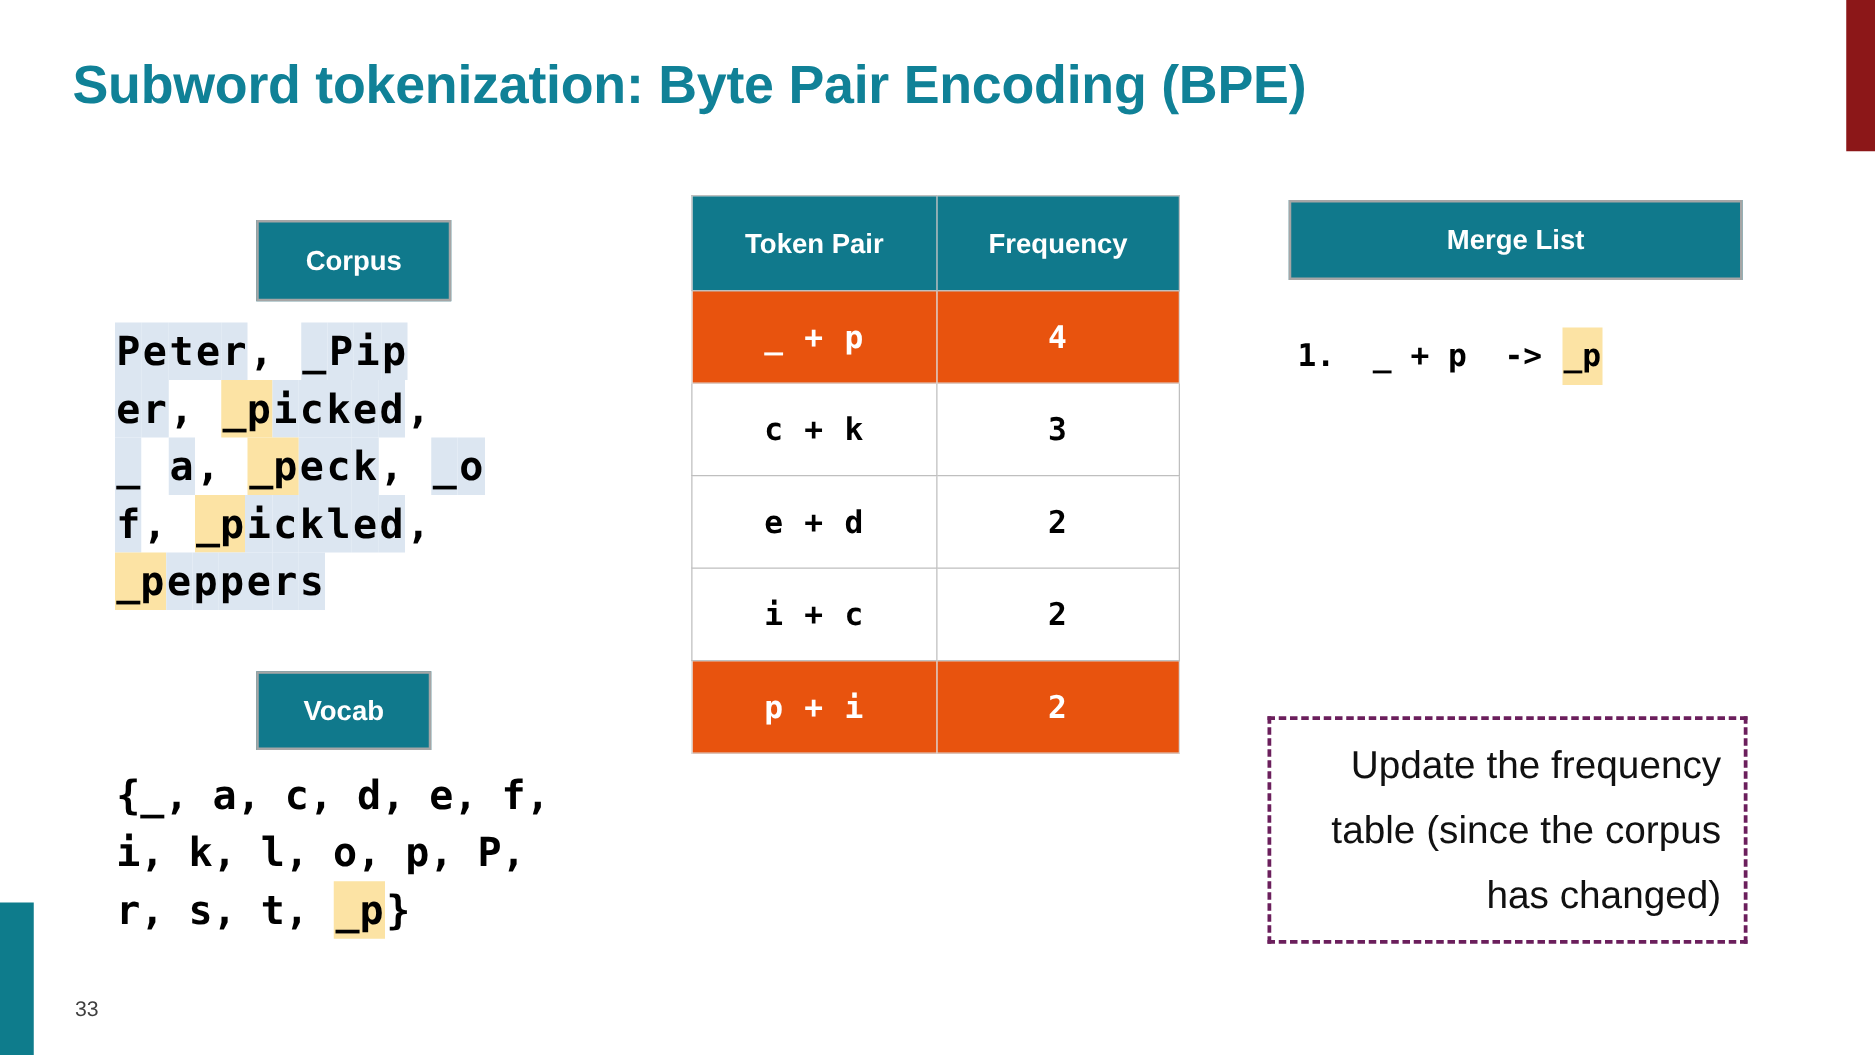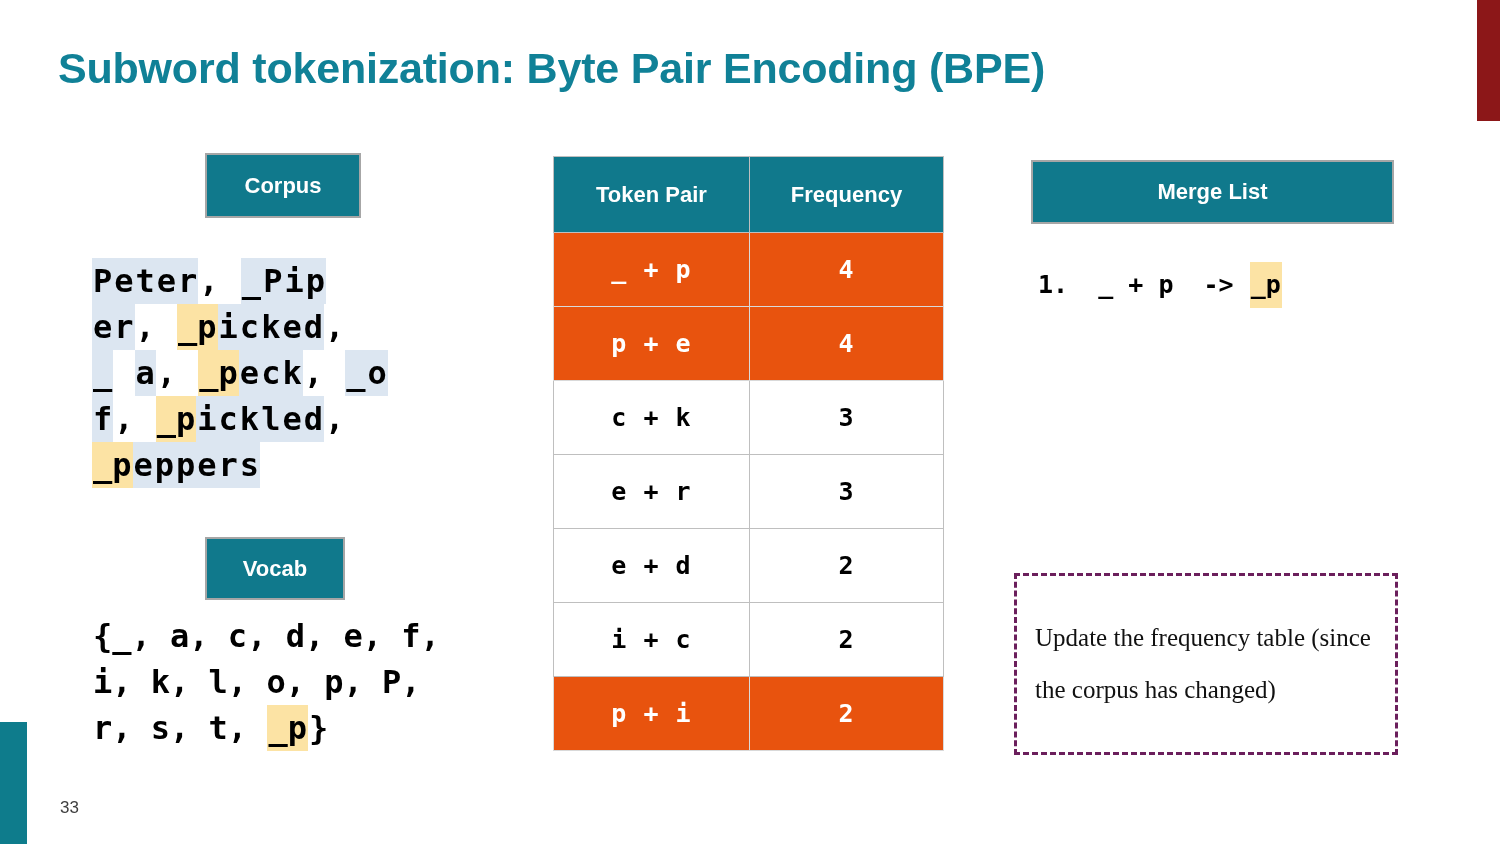--- a/index.html
+++ b/index.html
@@ -51,21 +51,21 @@
     background: #10798C;
     border: 2px solid #A6A6A6;
     color: #ffffff;
     font-size: 22px;
     font-weight: bold;
     display: flex;
     align-items: center;
     justify-content: center;
     box-sizing: border-box;
   }
-  .chip-corpus { left: 205px; top: 153px; width: 156px; height: 65px; }
+  .chip-corpus { left: 205px; top: 176px; width: 156px; height: 65px; }
   .chip-vocab  { left: 205px; top: 537px; width: 140px; height: 63px; }
   .chip-merge  { left: 1031px; top: 160px; width: 363px; height: 64px; }
 
   
   .mono-block {
     position: absolute;
     font-family: "DejaVu Sans Mono", "Liberation Mono", monospace;
     font-size: 32px;
     font-weight: bold;
     color: #000000;
@@ -133,24 +133,24 @@
     width: 384px;
     height: 182px;
     border: 3px dashed #6B1F5C;
     box-sizing: border-box;
     display: flex;
     align-items: center;
     justify-content: center;
     padding: 6px 18px;
   }
   .callout-text {
-    font-family: Liberation Serif, serif;
-    font-size: 25px;
+    font-family: Liberation Sans, sans-serif;
+    font-size: 31px;
     color: #111111;
-    text-align: left;
+    text-align: right;
     line-height: 52px;
   }
 
   
   .page-number {
     position: absolute;
     left: 60px;
     bottom: 26px;
     font-size: 17px;
     color: #3F3F3F;
@@ -184,33 +184,25 @@
     <tr>
       <th>Token Pair</th>
       <th>Frequency</th>
     </tr>
   </thead>
   <tbody>
       <tr class="hot">
         <td>_ + p</td>
         <td>4</td>
       </tr>
-      <tr class="hot">
-        <td>p + e</td>
-        <td>4</td>
-      </tr>
       <tr>
         <td>c + k</td>
         <td>3</td>
       </tr>
       <tr>
-        <td>e + r</td>
-        <td>3</td>
-      </tr>
-      <tr>
         <td>e + d</td>
         <td>2</td>
       </tr>
       <tr>
         <td>i + c</td>
         <td>2</td>
       </tr>
       <tr class="hot">
         <td>p + i</td>
         <td>2</td>

